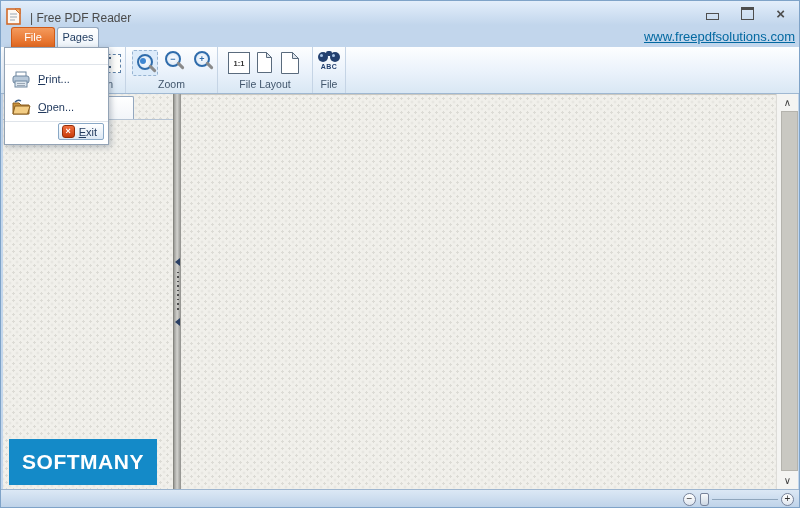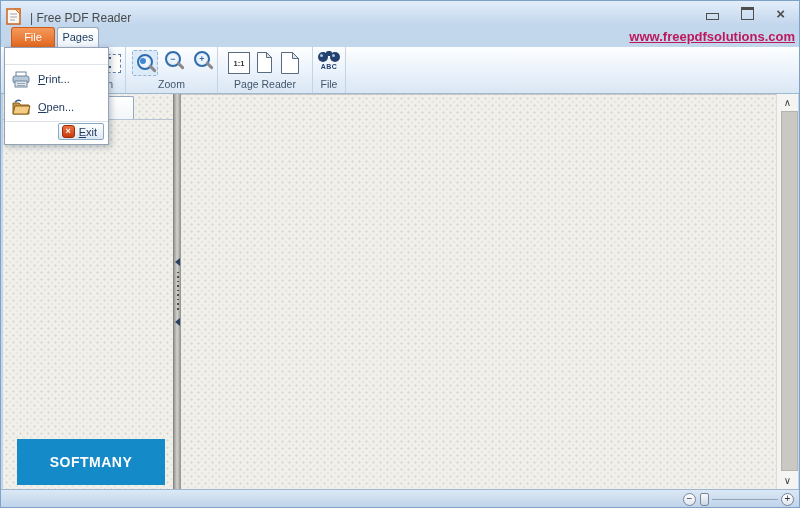--- a/index.html
+++ b/index.html
@@ -19,21 +19,21 @@
   .ctl-close{font-size:15px;font-weight:bold;color:#4e4e4e;line-height:15px;}
 
   
   .tabrow{position:absolute;left:0;top:24px;right:0;height:22px;}
   .tab{position:absolute;top:2px;height:20px;box-sizing:border-box;border-radius:3px 3px 0 0;
     font-size:11px;text-align:center;line-height:19px;cursor:default;}
   .tab-file{left:10px;width:44px;background:linear-gradient(#f49a5d,#e2661d);
     border:1px solid #cf5a18;border-bottom:none;color:#fff;}
   .tab-home{left:56px;width:42px;background:linear-gradient(#ffffff,#eef4fa);
     border:1px solid #93a7bf;border-bottom:none;color:#1e3a5f;}
-  .site-link{position:absolute;right:4px;top:4px;font-size:13px;color:#be185d;text-decoration:underline;font-weight:bold;}
+  .site-link{position:absolute;right:4px;top:4px;font-size:13px;color:#0369a1;text-decoration:underline;}
 
   
   .ribbon{position:absolute;left:0;top:46px;right:0;height:47px;box-sizing:border-box;
     background:linear-gradient(#fdfeff,#eaf2fb 55%,#d9e7f4);border-bottom:1px solid #9fb8d2;}
   .rgroup{position:absolute;top:0;height:46px;border-right:1px solid #c5d4e5;box-sizing:border-box;}
   .glabel{position:absolute;bottom:3px;left:0;right:0;text-align:center;
     font-size:10.5px;color:#42566c;white-space:nowrap;}
   .glabel-right{text-align:right;padding-right:12px;}
   .icon-row{position:absolute;top:3px;display:flex;align-items:flex-start;gap:5px;}
 
@@ -103,23 +103,23 @@
   .dotted{background-color:#f1f0eb;
     background-image:radial-gradient(#dcdbd5 1px,transparent 1.3px),radial-gradient(#e4e3dd 1px,transparent 1.3px);
     background-size:7px 7px;background-position:0 0,3.5px 3.5px;}
   .workspace{position:absolute;left:2px;top:93px;width:795px;bottom:18px;}
   .sidebar{position:absolute;left:0;top:0;width:170px;height:100%;}
   .side-tabstrip{position:absolute;left:0;top:0;right:0;height:25px;border-bottom:1px solid #b6c4d4;}
   .thumb-tab{position:absolute;left:1px;top:2px;width:130px;height:23px;box-sizing:border-box;
     background:linear-gradient(#ffffff,#f2f5f9);border:1px solid #93a7bf;border-bottom:none;
     border-radius:2px 2px 0 0;font-size:11px;font-weight:bold;color:#1c3a6e;
     text-align:center;line-height:22px;cursor:default;}
-  .logo{position:absolute;left:14px;bottom:4px;width:148px;height:46px;background:#148ac8;
+  .logo{position:absolute;left:6px;bottom:4px;width:148px;height:46px;background:#148ac8;
     color:#fff;display:flex;align-items:center;justify-content:center;
-    font-size:14px;font-weight:bold;letter-spacing:.5px;}
+    font-size:21px;font-weight:bold;letter-spacing:.5px;}
 
   .splitter{position:absolute;left:170px;top:0;width:8px;height:100%;box-sizing:border-box;
     background:linear-gradient(90deg,#9a9a96,#d2d2ce 45%,#8f8f8b);border-left:1px solid #85857f;
     display:flex;flex-direction:column;align-items:center;justify-content:center;cursor:col-resize;}
   .split-arrow{width:0;height:0;border-top:4px solid transparent;border-bottom:4px solid transparent;
     border-right:5px solid #2a3f63;margin:3px 0;}
   .split-dots{width:2px;height:40px;margin:3px 0;
     background:repeating-linear-gradient(#4e4e4e 0 1.5px,transparent 1.5px 4.5px);}
 
   .docarea{position:absolute;left:178px;top:0;width:595px;height:100%;border-top:1px solid #c9c8c2;box-sizing:border-box;}
@@ -220,21 +220,21 @@
             <path d="M11.5 1.5 v5 h5 z" fill="#dfe5ec" stroke="#5a6b7d"></path>
           </svg>
         </div>
         <div class="ribbon-btn">
           <svg class="pageicon" width="22" height="24" viewBox="0 0 22 24">
             <path d="M2.5 1.5 h11 l6 6 v15 h-17 z" fill="#ffffff" stroke="#5a6b7d"></path>
             <path d="M13.5 1.5 v6 h6 z" fill="#dfe5ec" stroke="#5a6b7d"></path>
           </svg>
         </div>
       </div>
-      <div class="glabel">Page Reader</div>
+      <div class="glabel">File Layout</div>
     </div>
 
     <div class="rgroup" style="left:312px;width:33px;">
       <div class="icon-row" style="left:3px;">
         <div class="ribbon-btn">
           <div class="find-ic">
             <div class="binoc">
                 <i class="l"></i>
                 <i class="r"></i>
                 <span class="bridge"></span>

